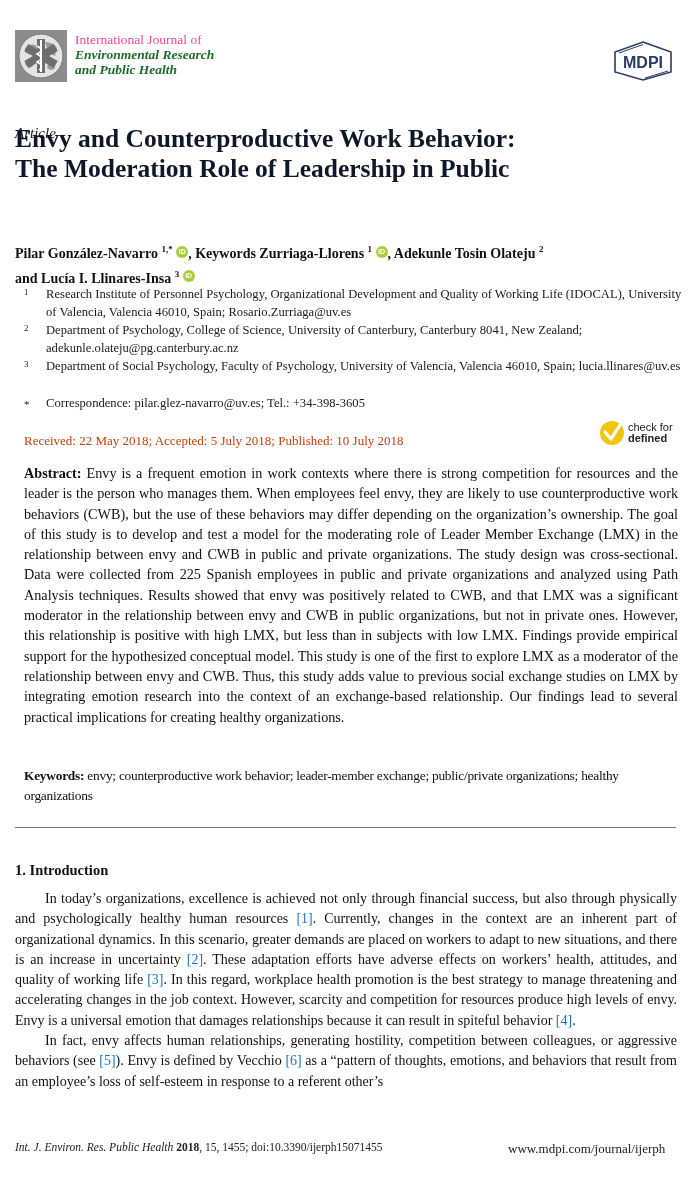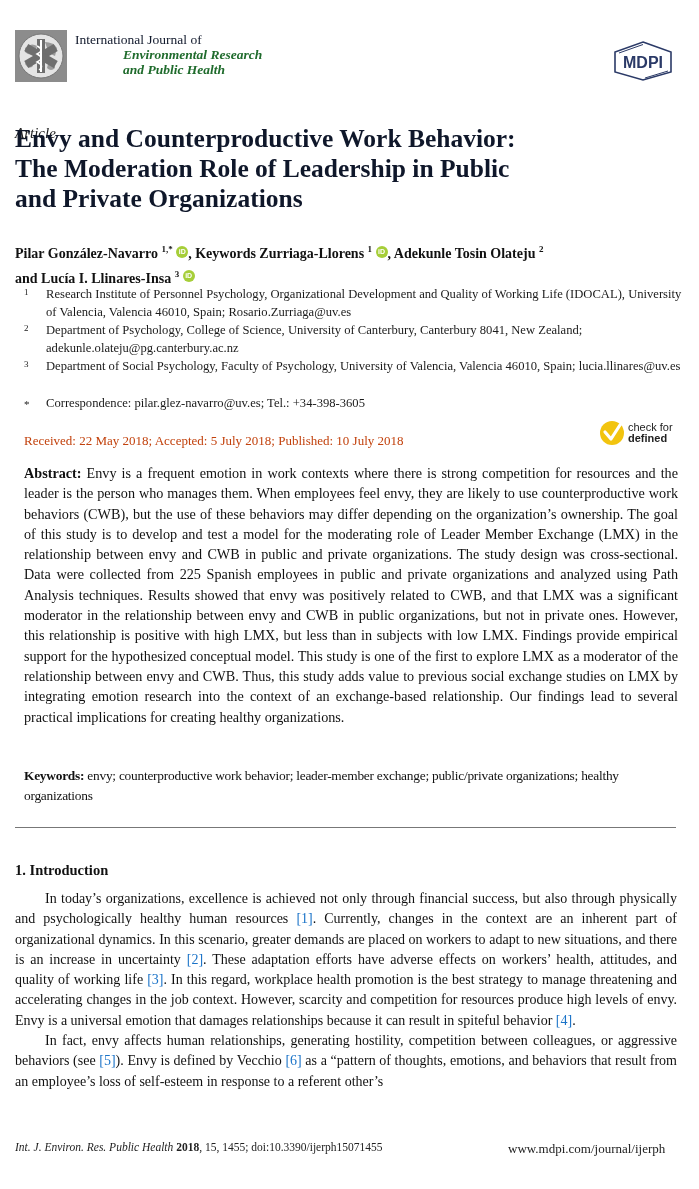--- a/index.html
+++ b/index.html
@@ -3,22 +3,22 @@
 <meta charset="utf-8">
 <style>
   html, body { margin: 0; padding: 0; background: #ffffff; }
   body { width: 699px; height: 1189px; position: relative; overflow: hidden;
          font-family: "Liberation Serif", "DejaVu Serif", serif; color: #111; }
   .abs { position: absolute; }
 
   
   .journal-logo { left: 15px; top: 30px; width: 52px; height: 52px; background: #8e8e8e; }
   .journal-name { left: 75px; top: 32px; font-size: 13.5px; line-height: 15px; }
-  .journal-name .line1 { color: #0f172a; }
-  .journal-name .line2 { color: #1f6b2c; font-style: italic; font-weight: bold; margin-left: 48px; }
+  .journal-name .line1 { color: #ec4899; }
+  .journal-name .line2 { color: #1f6b2c; font-style: italic; font-weight: bold; }
   .mdpi-logo { left: 611px; top: 40px; width: 64px; height: 42px; }
 
   .article-type { left: 15px; top: 106px; font-style: italic; font-size: 15px; color: #222; margin-top: 19px; }
   .title { left: 15px; top: 124px; width: 600px; font-size: 25.5px; font-weight: bold; line-height: 30px; color: #0f172a; }
 
   .authors { left: 15px; top: 239px; width: 670px; font-size: 14px; font-weight: bold; line-height: 20px; color: #111; }
   .authors sup { font-size: 9px; font-weight: bold; }
   .orcid { display: inline-block; width: 12px; height: 12px; border-radius: 50%; background: #a6ce39;
            color: #fff; font-size: 7px; line-height: 12px; text-align: center; font-family: "Liberation Sans", sans-serif;
            vertical-align: 4px; font-weight: bold; }
@@ -78,21 +78,20 @@
     <path d="M8 13 L32 4.5" stroke="#2b3a67" stroke-width="1"></path>
     <path d="M34 38 L57 31" stroke="#2b3a67" stroke-width="1"></path>
     <text x="32" y="28" text-anchor="middle" font-family="Liberation Sans, sans-serif" font-weight="bold" font-size="16" fill="#2b3a67">MDPI</text>
   </svg>
 </div>
 
 <div class="abs article-type">Article</div>
 <div class="abs title">
   <div>Envy and Counterproductive Work Behavior:</div>
   <div>The Moderation Role of Leadership in Public</div>
-  <div>and Private Organizations</div>
 </div>
 
 <div class="abs authors">
   <span>Pilar González-Navarro</span>
   <sup>1,*</sup>
   <span class="orcid">iD</span><span>, </span>
   <span>Keywords Zurriaga-Llorens</span>
   <sup>1</sup>
   <span class="orcid">iD</span><span>, </span>
   <span>Adekunle Tosin Olateju</span>

